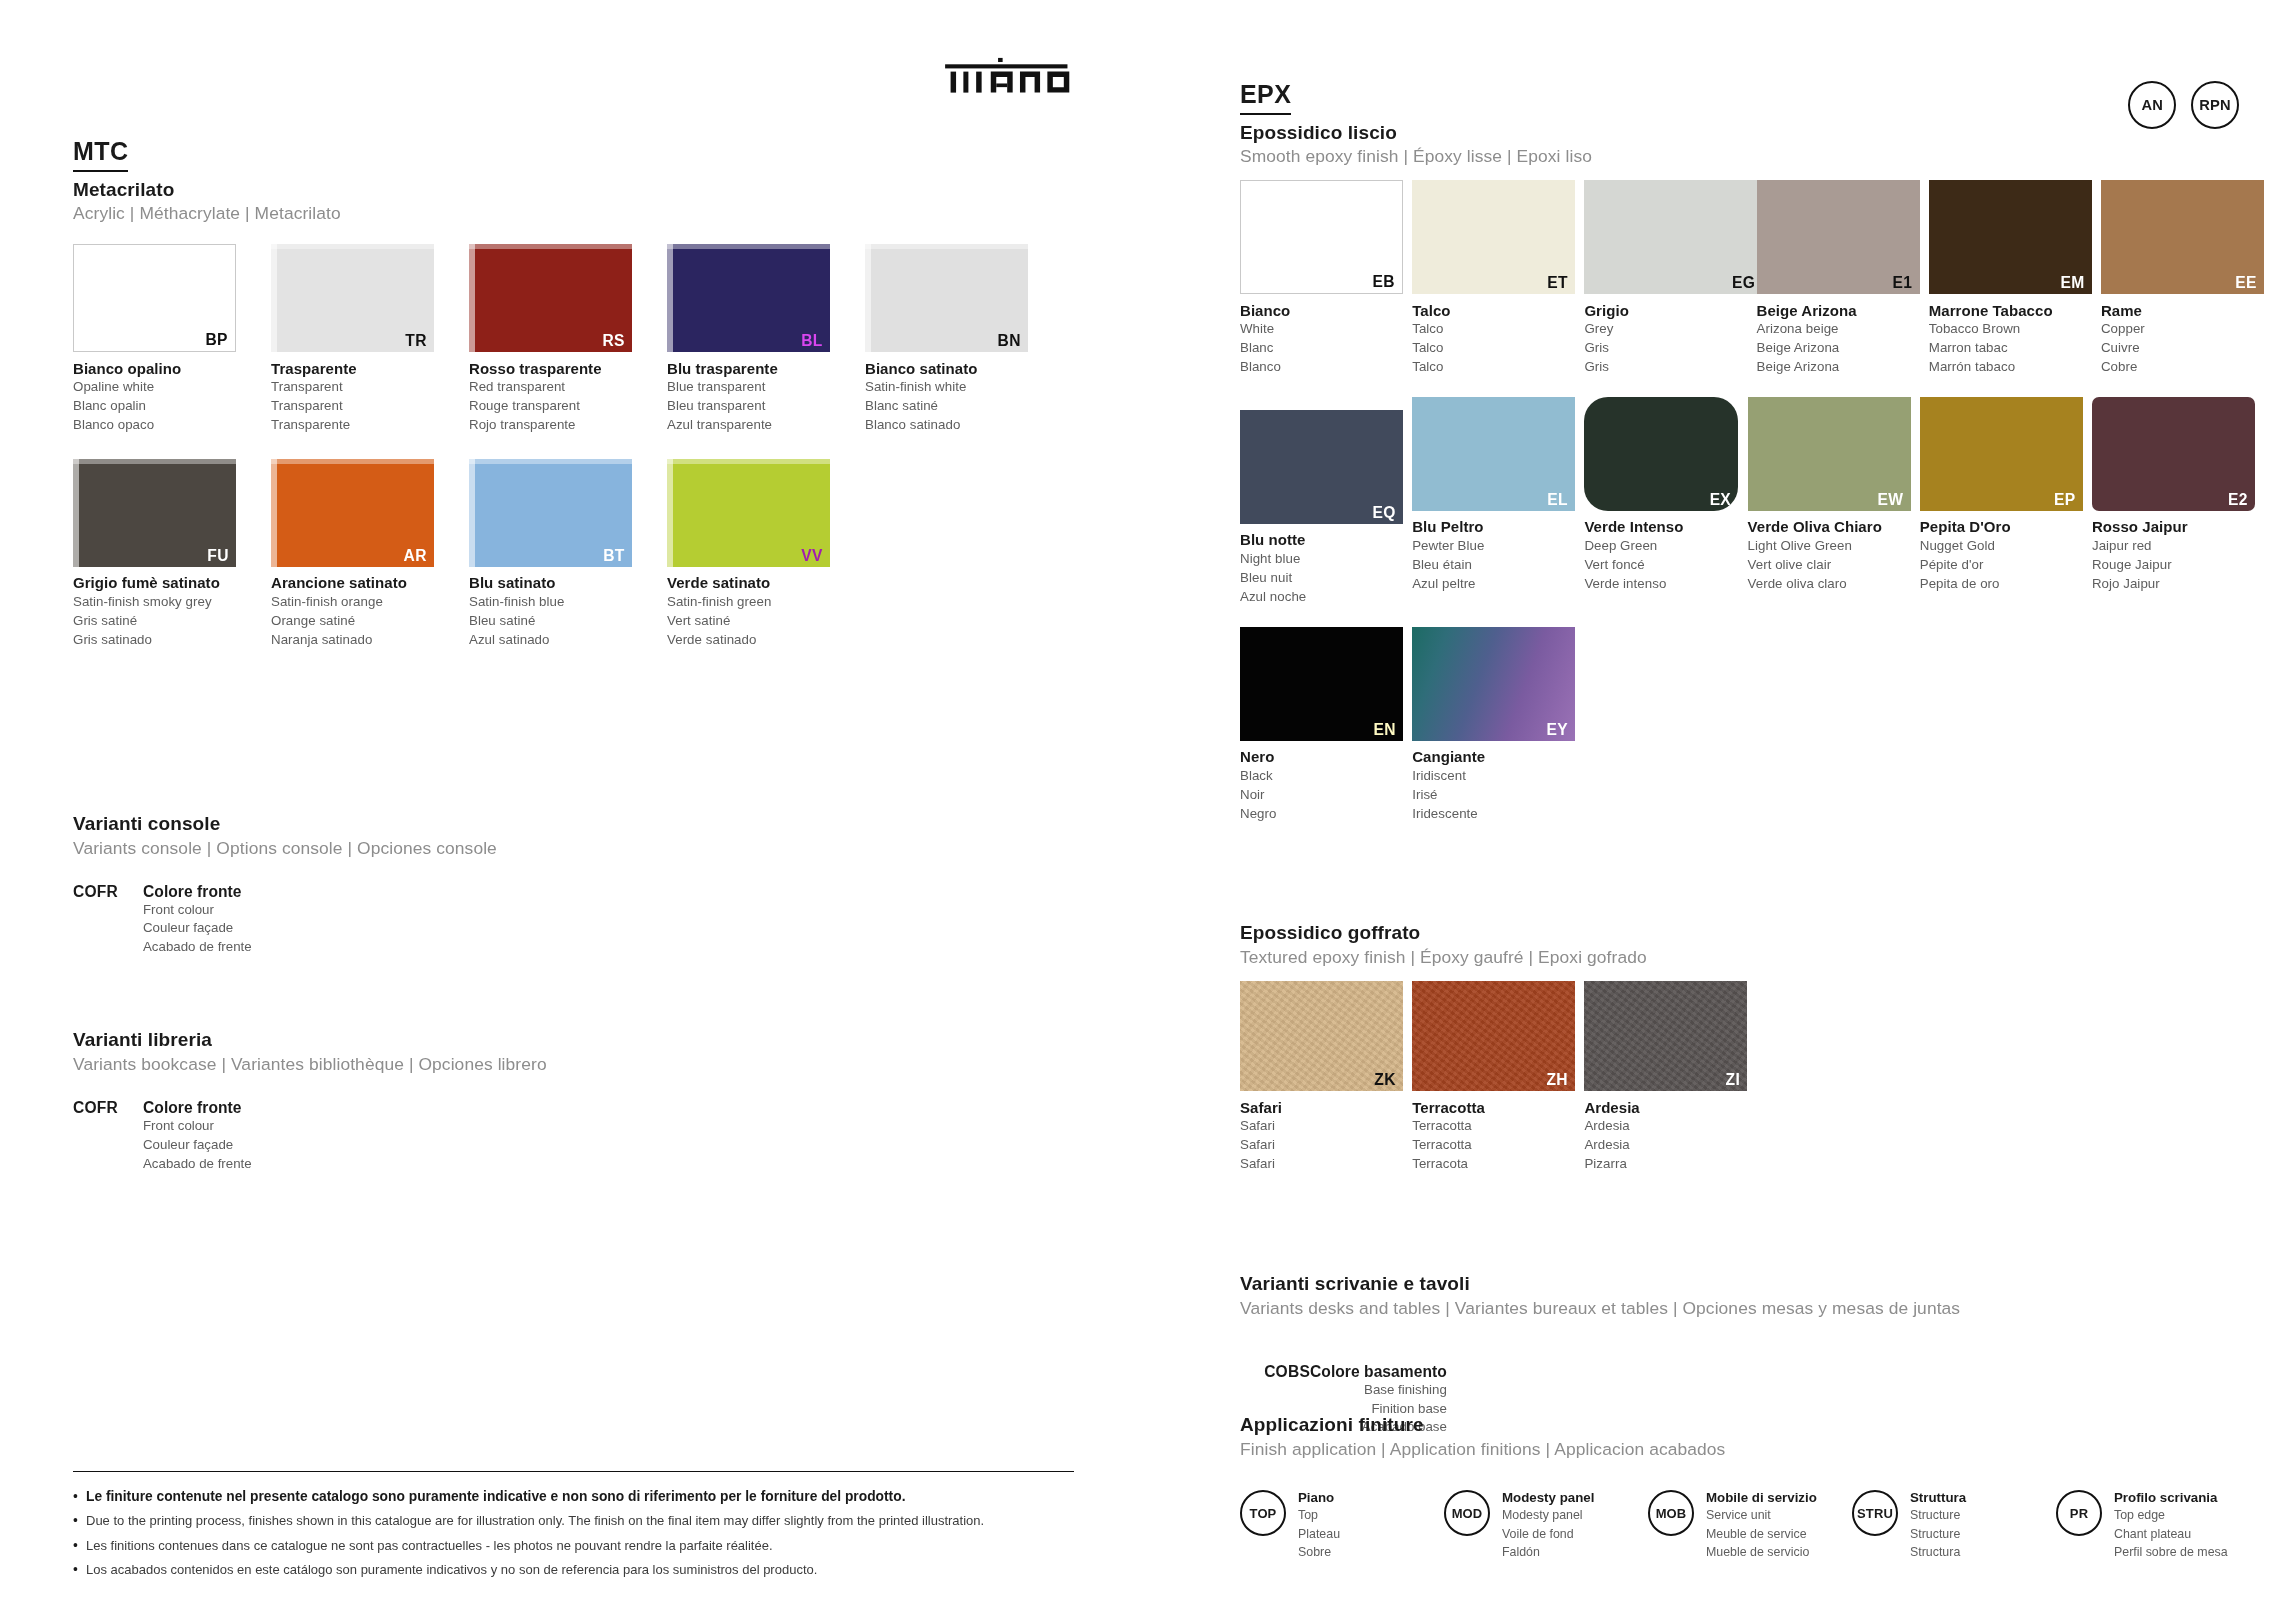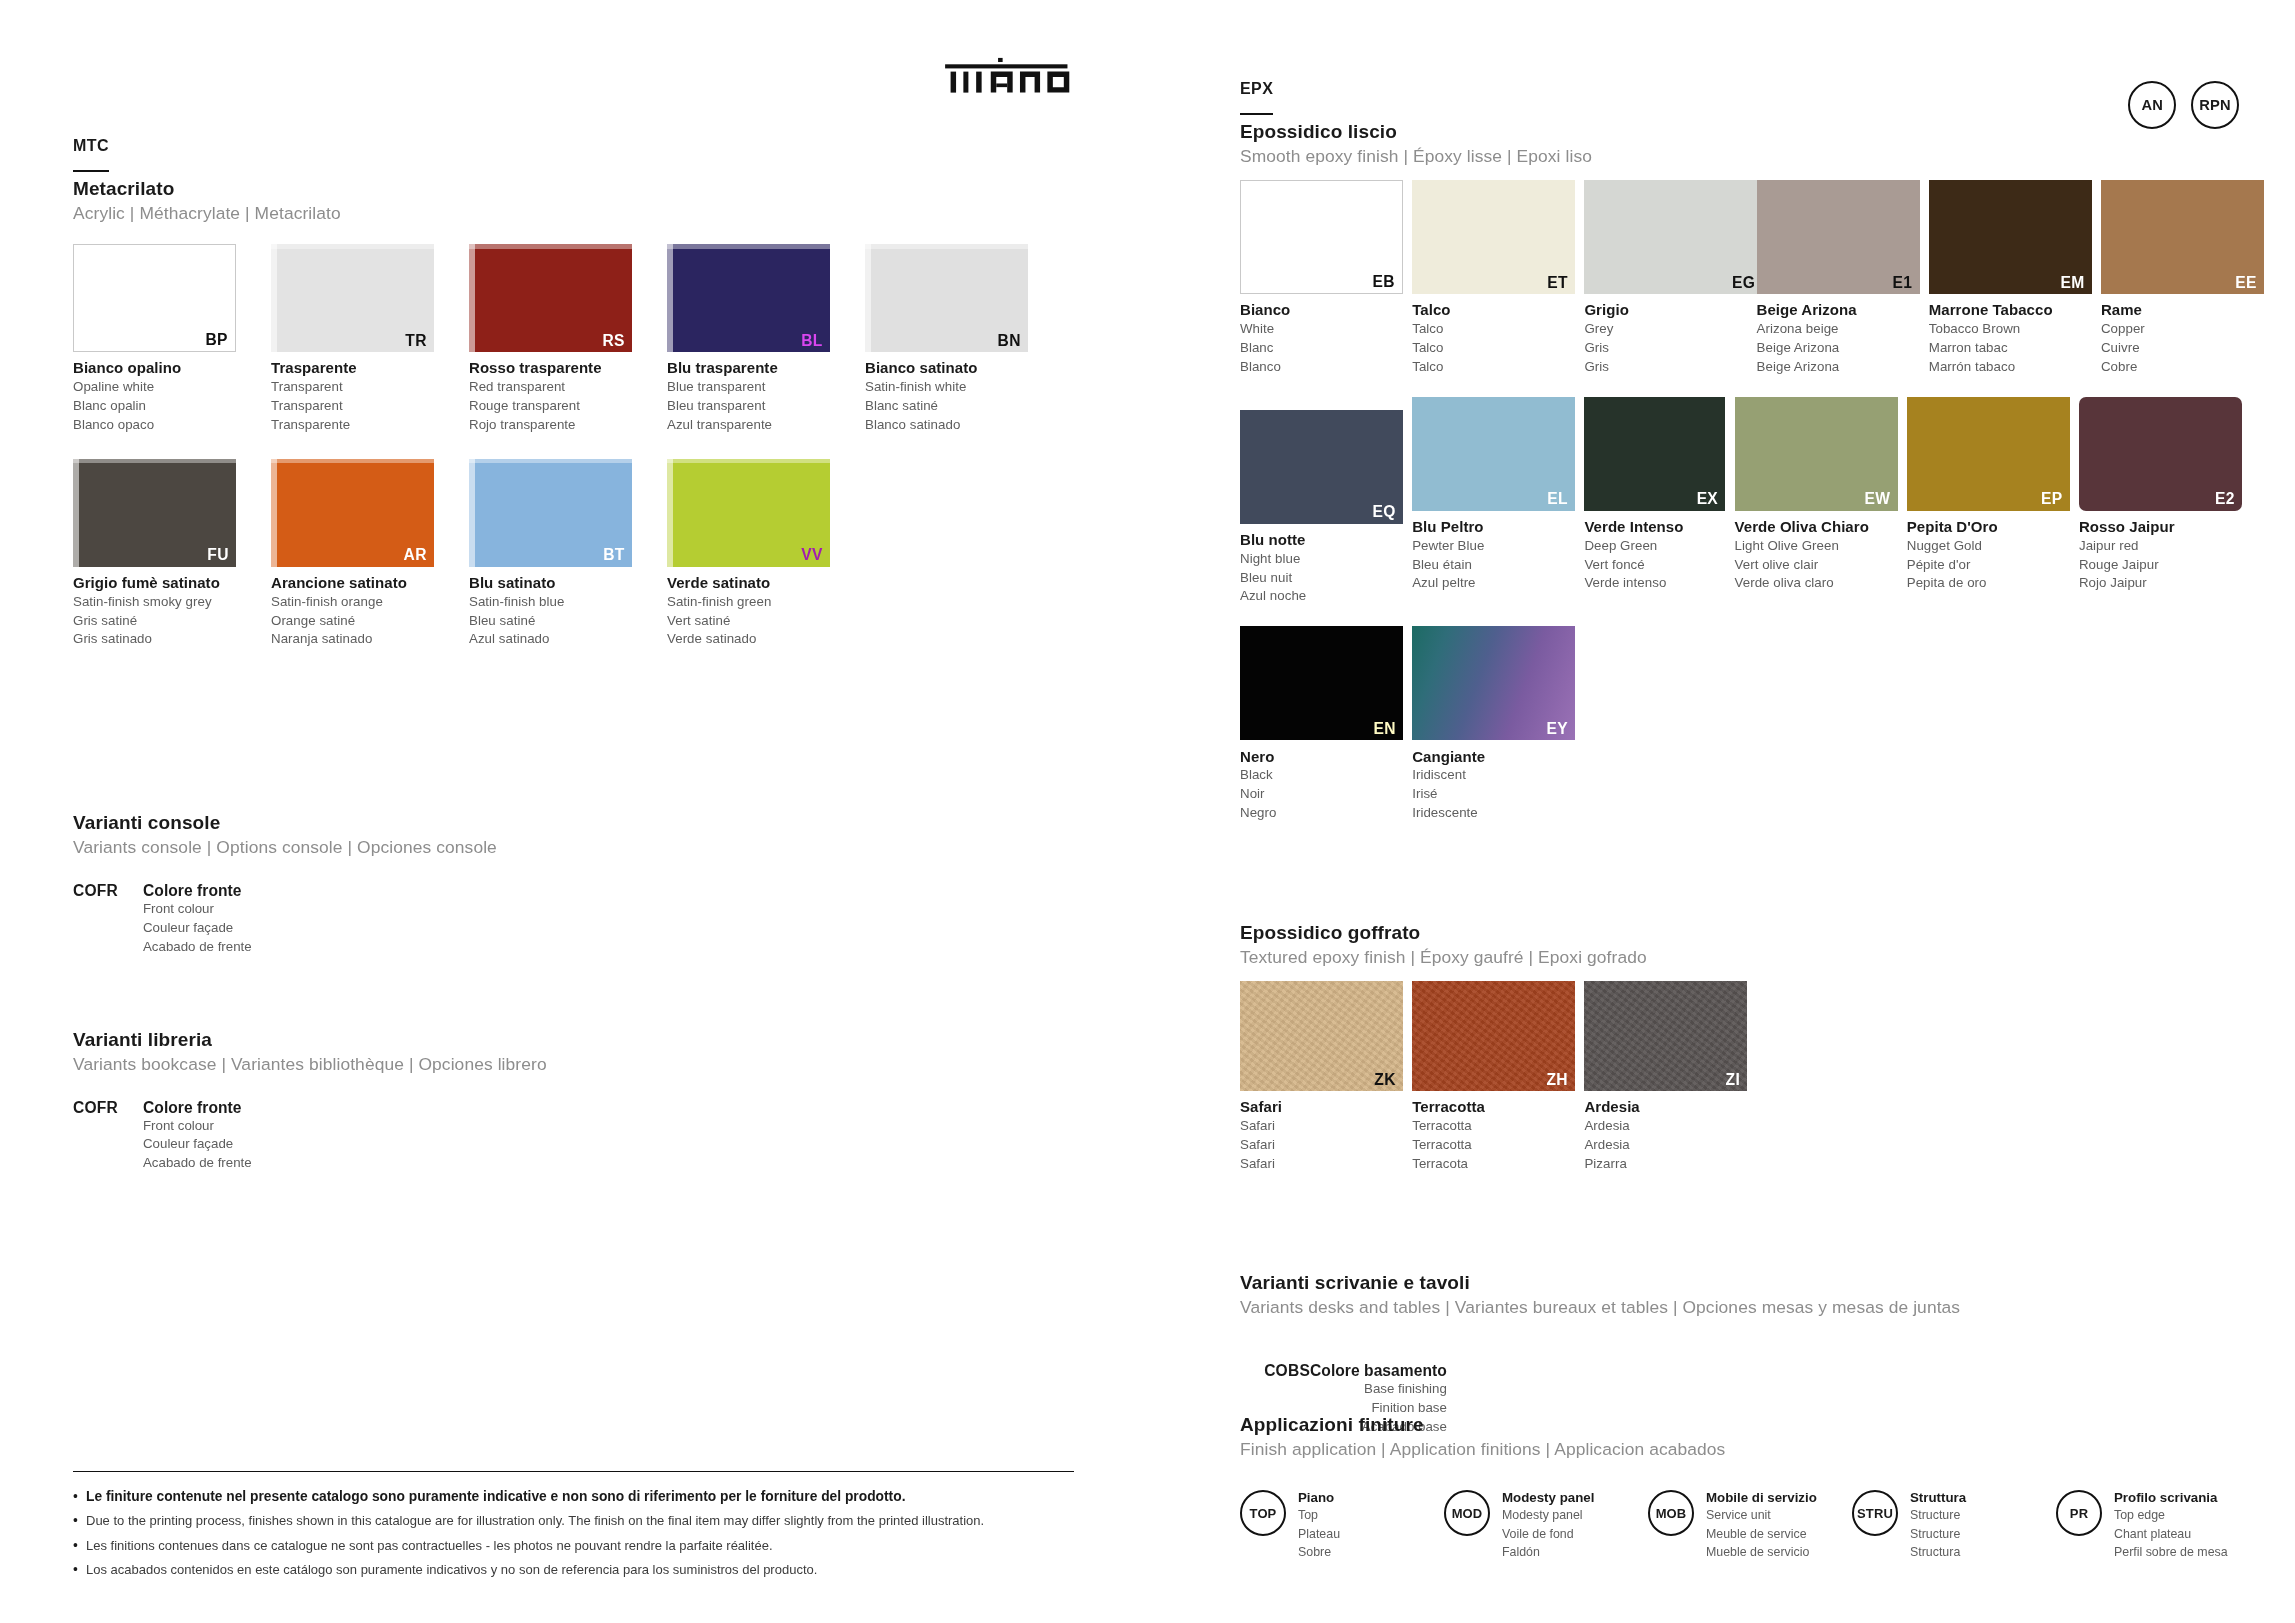--- a/index.html
+++ b/index.html
@@ -18,23 +18,23 @@
     width: 147px; height: 42px;
   }
   .logo svg { display: block; }
 
   
   .col-left  { position: absolute; left: 73px;   top: 138px; width: 1019px; }
   .col-right { position: absolute; left: 1240px; top: 81px;  width: 983px; }
 
   
   .fam-code {
-    font-size: 16px; font-weight: bold; letter-spacing: 0.4px;
+    font-size: 25px; font-weight: bold; letter-spacing: 0.4px;
     border-bottom: 2.3px solid #111; display: inline-block;
-    padding-bottom: 15px; line-height: 1.05;
+    padding-bottom: 6px; line-height: 1.05;
   }
   .fam-it { font-size: 19px; font-weight: bold; margin-top: 6.4px; letter-spacing: 0.1px; }
   .fam-tr { font-size: 17.4px; color: #8d8d8d; margin-top: 2.8px; font-weight: 400; letter-spacing: 0.1px;}
 
   .sub-it { font-size: 19px; font-weight: bold; letter-spacing: 0.1px; }
   .sub-tr { font-size: 17.4px; color: #8d8d8d; margin-top: 2.8px; letter-spacing: 0.1px;}
 
   
   .swatch-row { display: flex; }
   .swatch-cell { position: relative; }
@@ -327,21 +327,21 @@
           <div class="swatch-cell" style="width: 163px; margin-right: 9.2px;">
             <div class="chip" style="width: 163px; height: 114px; background: rgb(145, 188, 209);">
               <span class="code" style="color: rgb(255, 255, 255);">EL</span>
             </div>
             <div class="nm-it">Blu Peltro</div>
             <div class="nm-tr">Pewter Blue</div>
             <div class="nm-tr">Bleu étain</div>
             <div class="nm-tr">Azul peltre</div>
           </div>
           <div class="swatch-cell" style="width: 163px; margin-right: 9.2px;">
-            <div class="chip" style="width: 141px; height: 114px; background: rgb(38, 51, 42);">
+            <div class="chip" style="width: 154px; height: 114px; background: rgb(38, 51, 42); border-radius: 24px;">
               <span class="code" style="color: rgb(255, 255, 255);">EX</span>
             </div>
             <div class="nm-it">Verde Intenso</div>
             <div class="nm-tr">Deep Green</div>
             <div class="nm-tr">Vert foncé</div>
             <div class="nm-tr">Verde intenso</div>
           </div>
           <div class="swatch-cell" style="width: 163px; margin-right: 9.2px;">
             <div class="chip" style="width: 163px; height: 114px; background: rgb(150, 160, 115);">
               <span class="code" style="color: rgb(255, 255, 255);">EW</span>

